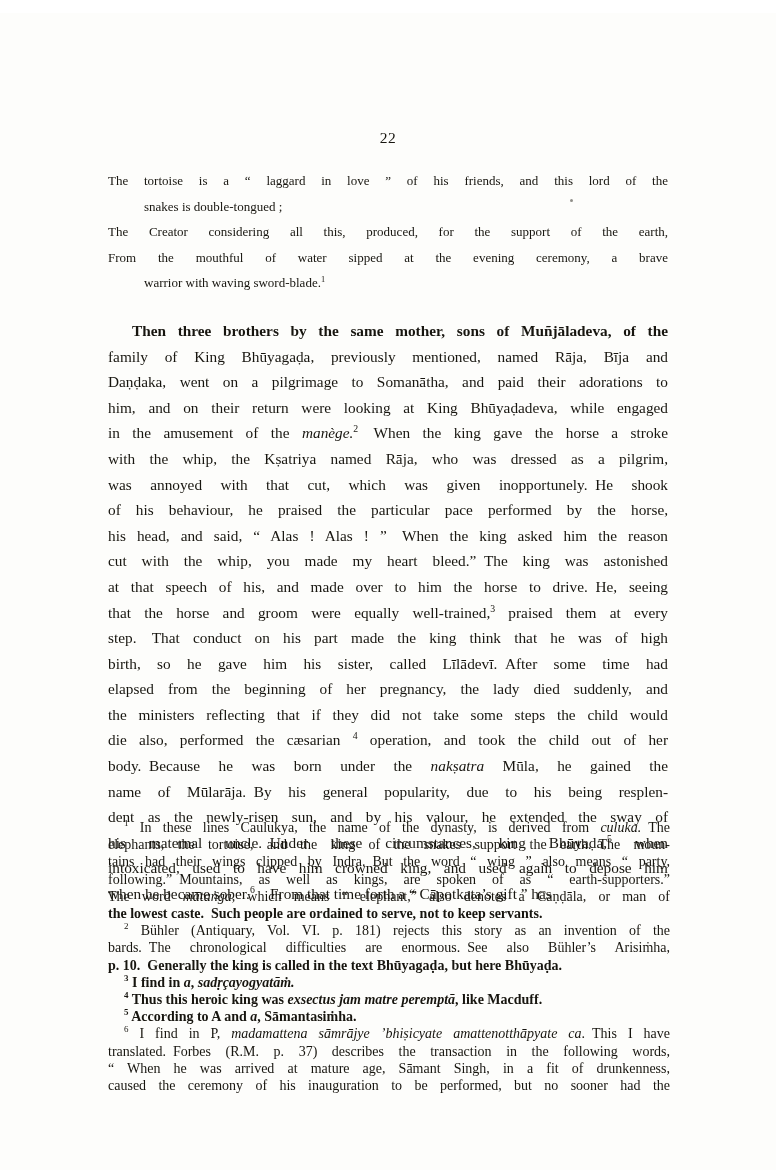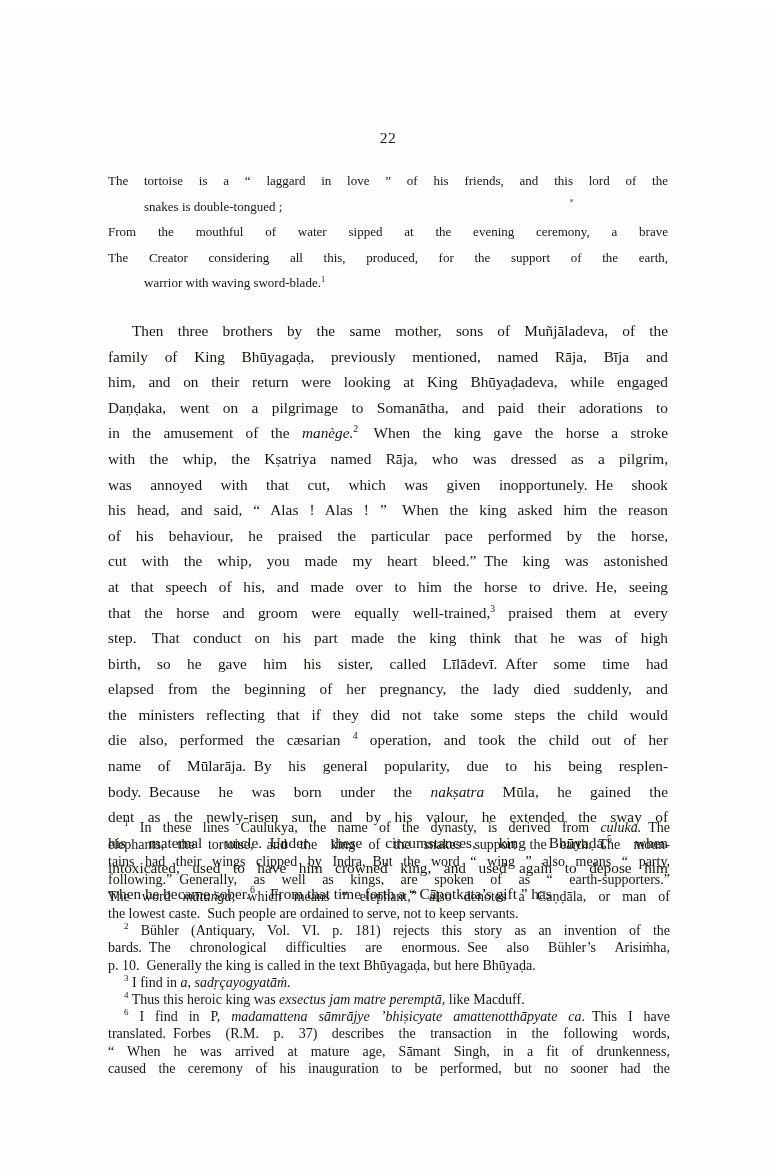--- a/index.html
+++ b/index.html
@@ -60,20 +60,21 @@
     text-align-last: justify;
   }
   .para .ln {
     display: block;
     text-align: justify;
     text-align-last: justify;
     white-space: pre-wrap;
   }
   .para .ln.first {
     text-indent: 24px;
+    font-weight: bold;
   }
   .para .ln.last {
     text-align: center;
     text-align-last: left;
   }
   
   .footnotes {
     position: absolute;
     left: 108px;
     top: 806px;
@@ -89,20 +90,21 @@
     text-align: justify;
     text-align-last: justify;
     white-space: pre-wrap;
   }
   .footnotes .fline.first {
     text-indent: 16px;
   }
   .footnotes .fline.last {
     text-align: left;
     text-align-last: left;
+    font-weight: bold;
   }
   sup {
     font-size: 0.64em;
     vertical-align: super;
     line-height: 0;
   }
   i, .it { font-style: italic; }
   .stray-mark {
     position: absolute;
     left: 570px;
@@ -121,74 +123,77 @@
 
   <div class="folio">22</div>
 
   <div class="stray-mark"></div>
 
   <div class="column">
 
     <div class="verse" id="verse-block">
         <div class="vline">The tortoise is a “ laggard in love ” of his friends, and this lord of the</div>
         <div class="vline runon">snakes is double-tongued ;</div>
+        <div class="vline">The Creator considering all this, produced, for the support of the earth,</div>
         <div class="vline">From the mouthful of water sipped at the evening ceremony, a brave</div>
-        <div class="vline">The Creator considering all this, produced, for the support of the earth,</div>
         <div class="vline runon">warrior with waving sword-blade.<sup>1</sup></div>
       </div>
 
     <div class="para" id="body-paragraph">
         <span class="ln first">Then three brothers by the same mother, sons of Muñjāladeva, of the</span>
         <span class="ln">family of King Bhūyagaḍa, previously mentioned, named Rāja, Bīja and</span>
+        <span class="ln">Daṇḍaka, went on a pilgrimage to Somanātha, and paid their adorations to</span>
         <span class="ln">him, and on their return were looking at King Bhūyaḍadeva, while engaged</span>
-        <span class="ln">Daṇḍaka, went on a pilgrimage to Somanātha, and paid their adorations to</span>
         <span class="ln">in the amusement of the <i>manège.</i><sup>2</sup> When the king gave the horse a stroke</span>
         <span class="ln">with the whip, the Kṣatriya named Rāja, who was dressed as a pilgrim,</span>
         <span class="ln">was annoyed with that cut, which was given inopportunely. He shook</span>
+        <span class="ln">of his behaviour, he praised the particular pace performed by the horse,</span>
         <span class="ln">his head, and said, “ Alas ! Alas ! ” When the king asked him the reason</span>
-        <span class="ln">of his behaviour, he praised the particular pace performed by the horse,</span>
         <span class="ln">cut with the whip, you made my heart bleed.” The king was astonished</span>
         <span class="ln">at that speech of his, and made over to him the horse to drive. He, seeing</span>
         <span class="ln">that the horse and groom were equally well-trained,<sup>3</sup> praised them at every</span>
         <span class="ln">step. That conduct on his part made the king think that he was of high</span>
         <span class="ln">birth, so he gave him his sister, called Līlādevī. After some time had</span>
         <span class="ln">elapsed from the beginning of her pregnancy, the lady died suddenly, and</span>
         <span class="ln">the ministers reflecting that if they did not take some steps the child would</span>
         <span class="ln">die also, performed the cæsarian <sup>4</sup> operation, and took the child out of her</span>
+        <span class="ln">body. Because he was born under the <i>nakṣatra</i> Mūla, he gained the</span>
         <span class="ln">name of Mūlarāja. By his general popularity, due to his being resplen-</span>
-        <span class="ln">body. Because he was born under the <i>nakṣatra</i> Mūla, he gained the</span>
         <span class="ln">dent as the newly-risen sun, and by his valour, he extended the sway of</span>
         <span class="ln">his maternal uncle. Under these circumstances, king Bhūyaḍa,<sup>5</sup> when</span>
         <span class="ln">intoxicated, used to have him crowned king, and used again to depose him</span>
         <span class="ln last">when he became sober.<sup>6</sup> From that time forth a “ Cāpotkata’s gift ” has</span>
       </div>
 
   </div>
 
   <div class="footnotes" id="footnotes-block">
       <div class="fn">
         <span class="fline first"><sup>1</sup> In these lines Caulukya, the name of the dynasty, is derived from <i>culuka.</i> The</span>
         <span class="fline">elephants, the tortoise, and the king of the snakes support the earth. The moun-</span>
         <span class="fline">tains had their wings clipped by Indra. But the word “ wing ” also means “ party,</span>
-        <span class="fline">following.” Generally, as well as kings, are spoken of as “ earth-supporters.”</span>
+        <span class="fline">following.” Mountains, as well as kings, are spoken of as “ earth-supporters.”</span>
         <span class="fline">The word <i>mātaṅga,</i> which means “ elephant,” also denotes a Caṇḍāla, or man of</span>
         <span class="fline last">the lowest caste. Such people are ordained to serve, not to keep servants.</span>
       </div>
       <div class="fn">
         <span class="fline first"><sup>2</sup> Bühler (Antiquary, Vol. VI. p. 181) rejects this story as an invention of the</span>
         <span class="fline">bards. The chronological difficulties are enormous. See also Bühler’s Arisiṁha,</span>
         <span class="fline last">p. 10. Generally the king is called in the text Bhūyagaḍa, but here Bhūyaḍa.</span>
       </div>
       <div class="fn">
         <span class="fline first last"><sup>3</sup> I find in <i>a</i>, <i>sadṛçayogyatāṁ.</i></span>
       </div>
       <div class="fn">
         <span class="fline first last"><sup>4</sup> Thus this heroic king was <i>exsectus jam matre peremptā</i>, like Macduff.</span>
       </div>
       <div class="fn">
+        <span class="fline first last"><sup>5</sup> According to A and <i>a</i>, Sāmantasiṁha.</span>
+      </div>
+      <div class="fn">
         <span class="fline first"><sup>6</sup> I find in P, <i>madamattena sāmrājye ’bhiṣicyate amattenotthāpyate ca</i>. This I have</span>
         <span class="fline">translated. Forbes (R.M. p. 37) describes the transaction in the following words,</span>
         <span class="fline">“ When he was arrived at mature age, Sāmant Singh, in a fit of drunkenness,</span>
         <span class="fline">caused the ceremony of his inauguration to be performed, but no sooner had the</span>
       </div>
     </div>
 
 </div>
 
 </body></html>

